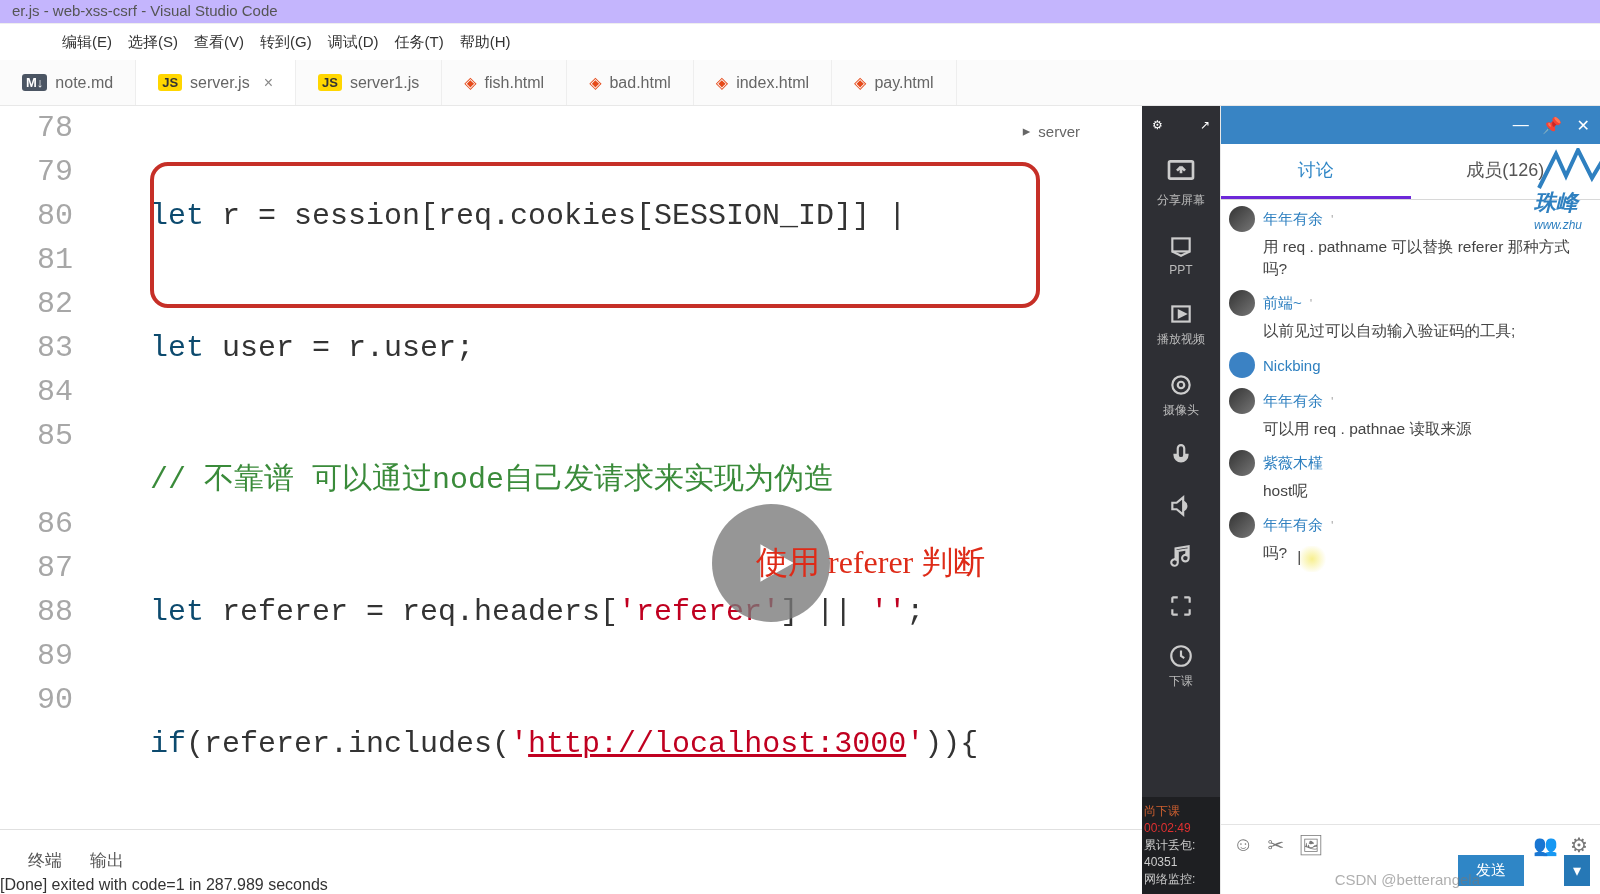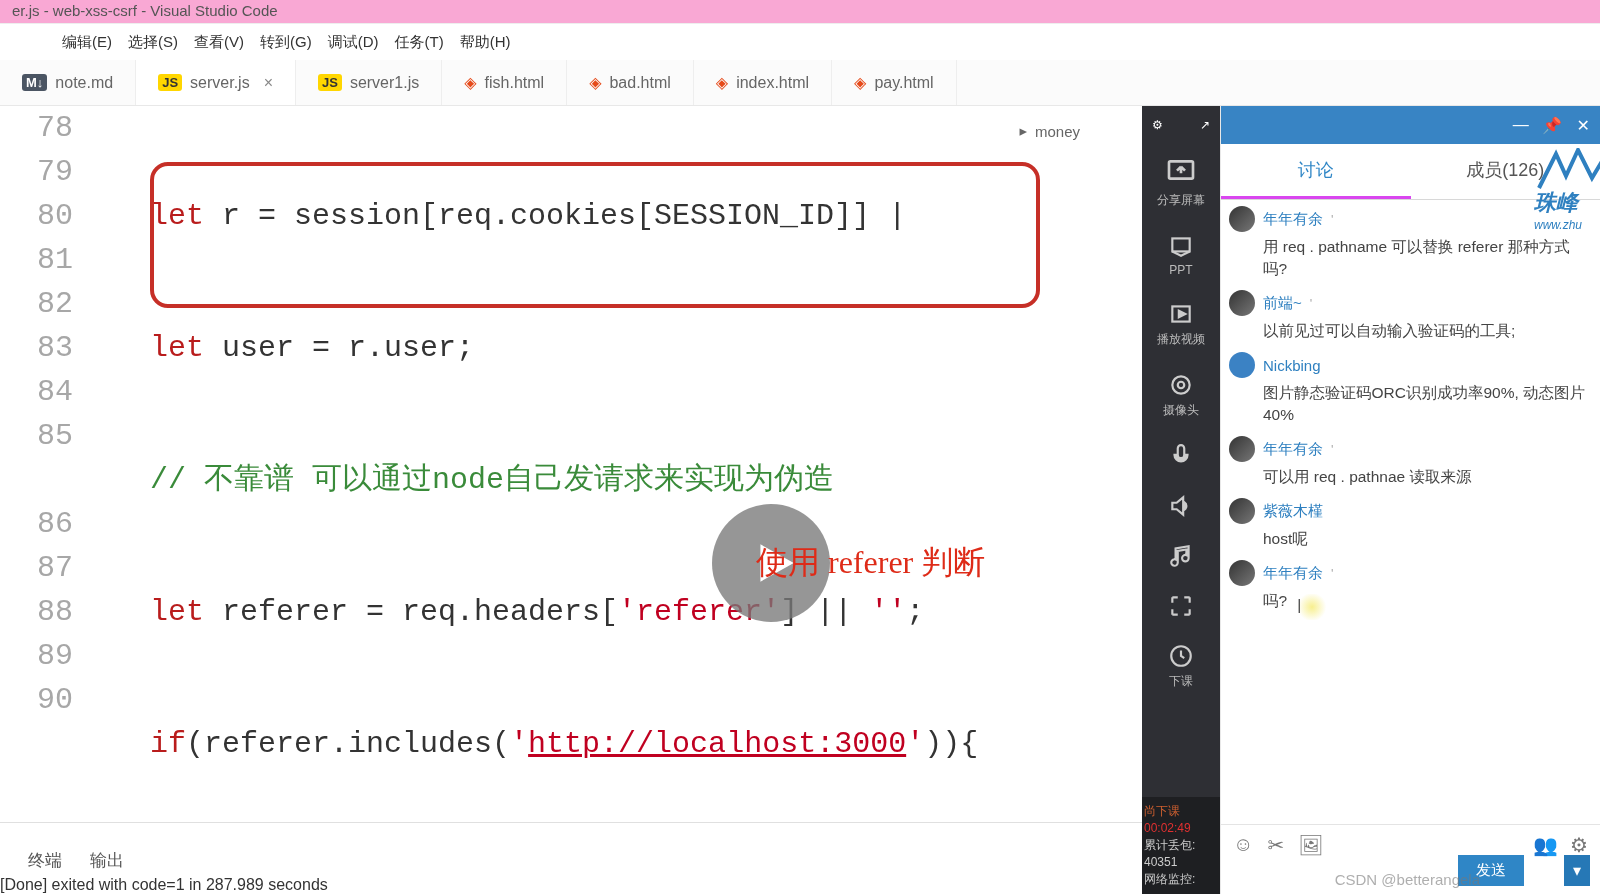--- a/index.html
+++ b/index.html
@@ -1,59 +1,59 @@
 <!DOCTYPE html>
 <html><head>
 <meta charset="utf-8">
 <style>
 html,body{margin:0;padding:0;width:1600px;height:894px;overflow:hidden;font-family:"Microsoft YaHei","Segoe UI",sans-serif;background:#fff;color:#333;}
 *{box-sizing:border-box;}
-.titlebar{height:24px;padding:2px 12px;font-size:15px;color:#555;background:#f9a8d4;border-bottom:1px solid #eee;}
+.titlebar{height:24px;padding:2px 12px;font-size:15px;color:#555;background:#c4b5fd;border-bottom:1px solid #eee;}
 .menubar{height:36px;padding:0 12px;display:flex;align-items:center;gap:4px;font-size:15px;color:#333;margin-left:44px;}
 .menubar span{padding:2px 6px;}
 .tabbar{height:46px;display:flex;border-bottom:1px solid #e8e8e8;background:#fbfbfb;}
 .tab{display:flex;align-items:center;gap:8px;padding:0 22px;border-right:1px solid #eee;font-size:16px;color:#666;position:relative;}
 .tab.active{background:#fff;}
 .tab .ficon{font-weight:bold;font-size:13px;padding:1px 4px;border-radius:3px;}
 .ic-md{background:#4b5563;color:#fff;}
 .ic-js{background:#ffd600;color:#333;}
 .ic-html{color:#e64a19;font-size:16px;}
 .close{color:#888;font-size:16px;margin-left:6px;}
 .main{display:flex;height:calc(894px - 24px - 36px - 46px);position:relative;}
 .editor-area{flex:1;display:flex;flex-direction:column;min-width:0;}
 .breadcrumb{position:absolute;right:510px;top:14px;display:flex;align-items:center;gap:8px;font-size:15px;color:#666;background:#fff;padding:2px 10px;z-index:5;}
 .code{flex:1;overflow:hidden;font-family:"Consolas","Courier New",monospace;font-size:30px;line-height:44px;position:relative;}
 .gutter{position:absolute;left:0;top:0;width:132px;text-align:center;padding-right:22px;color:#a7a7a7;}
 .lines{position:absolute;left:150px;top:0;right:0;white-space:pre;}
 .line{height:44px;}
-.k{color:#b91c1c;}
+.k{color:#0c4a6e;}
 .s{color:#c00020;}
 .c{color:#3a8b3a;}
 .url{text-decoration:underline;}
 .box{position:absolute;left:150px;top:56px;width:890px;height:146px;border:4px solid #c62f27;border-radius:18px;pointer-events:none;}
 .play{position:absolute;left:712px;top:398px;width:118px;height:118px;border-radius:50%;background:rgba(120,120,120,.78);display:flex;align-items:center;justify-content:center;}
 .play svg{width:50px;height:50px;fill:#fff;margin-left:8px;}
 .anno{position:absolute;left:756px;top:434px;font-size:32px;color:#de2b18;font-family:"Microsoft YaHei";}
-.term-wrap{border-top:1px solid #e0e0e0;padding-top:22px;}
+.term-wrap{border-top:1px solid #e0e0e0;padding-top:15px;}
 .term-tabs{display:flex;gap:28px;padding:0 28px;font-size:17px;color:#555;}
 .term-tabs span{padding:4px 0;}
 .sidecol{width:78px;background:#2e2f34;display:flex;flex-direction:column;align-items:center;color:#ddd;font-size:12px;}
 .side-top{height:38px;width:100%;background:#2e2f34;display:flex;align-items:center;justify-content:space-between;padding:0 10px;color:#fff;}
 .side-item{margin:12px 0;display:flex;flex-direction:column;align-items:center;gap:4px;color:#bbb;}
 .side-item svg{width:26px;height:26px;stroke:#ccc;fill:none;stroke-width:2;}
 .side-item.big svg{width:32px;height:32px;}
 .side-status{margin-top:auto;background:#1e1f22;width:100%;padding:6px 2px;font-size:12px;line-height:17px;color:#ccc;}
 .side-status .red{color:#d06030;}
 .side-status .rt{color:#e03030;}
 .chatpane{width:380px;display:flex;flex-direction:column;border-left:1px solid #e8e8e8;position:relative;}
 .chat-top{height:38px;background:#3884c4;display:flex;align-items:center;padding:0 10px;color:#fff;gap:14px;}
 .chat-top .spacer{flex:1;}
 .chat-tabs{display:flex;border-bottom:1px solid #d8d8d8;}
 .chat-tab{flex:1;text-align:center;padding:14px 0;font-size:18px;color:#555;}
-.chat-tab.active{color:#2f86c6;border-bottom:3px solid #d946ef;}
+.chat-tab.active{color:#2f86c6;border-bottom:3px solid #6d28d9;}
 .logo{position:absolute;right:-14px;top:42px;color:#2f80c0;font-style:italic;}
 .messages{flex:1;overflow:hidden;padding:6px 12px 0 8px;font-size:15.5px;}
 .msg{margin-bottom:10px;}
 .msg .head{display:flex;align-items:center;gap:8px;margin-bottom:4px;}
 .avatar{width:26px;height:26px;border-radius:50%;background:#555;}
 .avatar.blue{background:#3b82c4;}
 .avatar.d1{background:linear-gradient(135deg,#333,#777);}
 .uname{color:#2f80c0;font-size:15px;}
 .quote{color:#aaa;font-size:13px;}
 .msg .body{padding-left:34px;color:#444;line-height:22px;}
@@ -110,21 +110,21 @@
   <div class="tab">
       <span class="ic-html">◈</span>
       <span>pay.html</span>
     </div>
 </div>
 
 <div class="main">
   <div class="editor-area">
     <div class="breadcrumb">
       <span>▸</span>
-      <span>money</span>
+      <span>server</span>
     </div>
     <div class="code">
       <div class="gutter">
         <div class="line">78</div>
           <div class="line">79</div>
           <div class="line">80</div>
           <div class="line">81</div>
           <div class="line">82</div>
           <div class="line">83</div>
           <div class="line">84</div>
@@ -271,21 +271,20 @@
             <span class="uname">前端~</span>
             <span class="quote">'</span>
           </div>
           <div class="body">以前见过可以自动输入验证码的工具;</div>
         </div>
       <div class="msg">
           <div class="head">
             <div class="avatar blue"></div>
             <span class="uname">Nickbing</span>
           </div>
-          <div class="body">图片静态验证码ORC识别成功率90%, 动态图片40%</div>
         </div>
       <div class="msg">
           <div class="head">
             <div class="avatar d1"></div>
             <span class="uname">年年有余</span>
             <span class="quote">'</span>
           </div>
           <div class="body">可以用 req . pathnae 读取来源</div>
         </div>
       <div class="msg">

